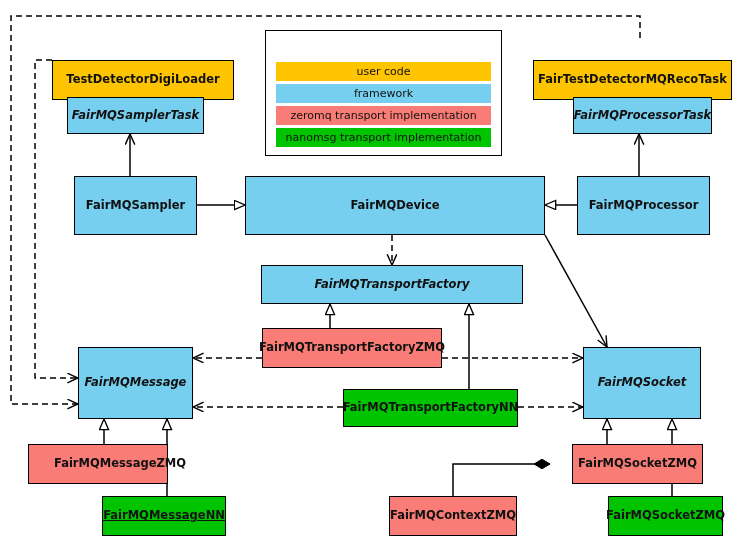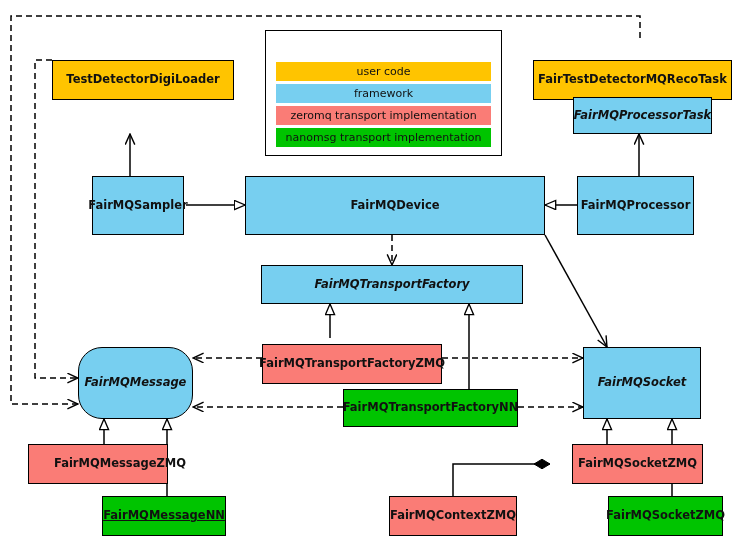--- a/index.html
+++ b/index.html
@@ -120,28 +120,29 @@
     <div class="legend-row zmq">
       <span>zeromq transport implementation</span>
     </div>
     <div class="legend-row nn">
       <span>nanomsg transport implementation</span>
     </div>
   </div>
 
   <div class="node usercode" style="left:52px;top:38px;width:182px;height:40px;">TestDetectorDigiLoader</div>
   <div class="node usercode" style="left:533px;top:38px;width:199px;height:40px;">FairTestDetectorMQRecoTask</div>
+  <div class="node framework abstract" style="left:67px;top:97px;width:137px;height:37px;">FairMQSamplerTask</div>
   <div class="node framework abstract" style="left:573px;top:97px;width:139px;height:37px;">FairMQProcessorTask</div>
-  <div class="node framework" style="left:92px;top:176px;width:92px;height:59px;">FairMQSampler</div>
+  <div class="node framework" style="left:74px;top:176px;width:123px;height:59px;">FairMQSampler</div>
   <div class="node framework" style="left:245px;top:176px;width:300px;height:59px;">FairMQDevice</div>
-  <div class="node framework" style="left:577px;top:176px;width:117px;height:59px;">FairMQProcessor</div>
+  <div class="node framework" style="left:577px;top:176px;width:133px;height:59px;">FairMQProcessor</div>
   <div class="node framework abstract" style="left:261px;top:265px;width:262px;height:39px;">FairMQTransportFactory</div>
-  <div class="node zmq" style="left:262px;top:344px;width:180px;height:40px;">FairMQTransportFactoryZMQ</div>
+  <div class="node zmq" style="left:262px;top:328px;width:180px;height:40px;">FairMQTransportFactoryZMQ</div>
   <div class="node nn" style="left:343px;top:389px;width:175px;height:38px;">FairMQTransportFactoryNN</div>
-  <div class="node framework abstract" style="left:78px;top:347px;width:115px;height:72px;border-radius:24px;">FairMQMessage</div>
+  <div class="node framework abstract" style="left:78px;top:347px;width:115px;height:72px;">FairMQMessage</div>
   <div class="node framework abstract" style="left:583px;top:347px;width:118px;height:72px;">FairMQSocket</div>
   <div class="node zmq" style="left:28px;top:444px;width:140px;height:40px;padding-left:48px;">FairMQMessageZMQ</div>
   <div class="node nn" style="left:102px;top:496px;width:124px;height:40px;text-decoration:underline;">FairMQMessageNN</div>
   <div class="node zmq" style="left:550px;top:444px;width:131px;height:40px;margin-left:22px;">FairMQSocketZMQ</div>
   <div class="node nn" style="left:608px;top:496px;width:115px;height:40px;">FairMQSocketZMQ</div>
   <div class="node zmq" style="left:389px;top:496px;width:128px;height:40px;">FairMQContextZMQ</div>
 
 </div>
 
 </body></html>

